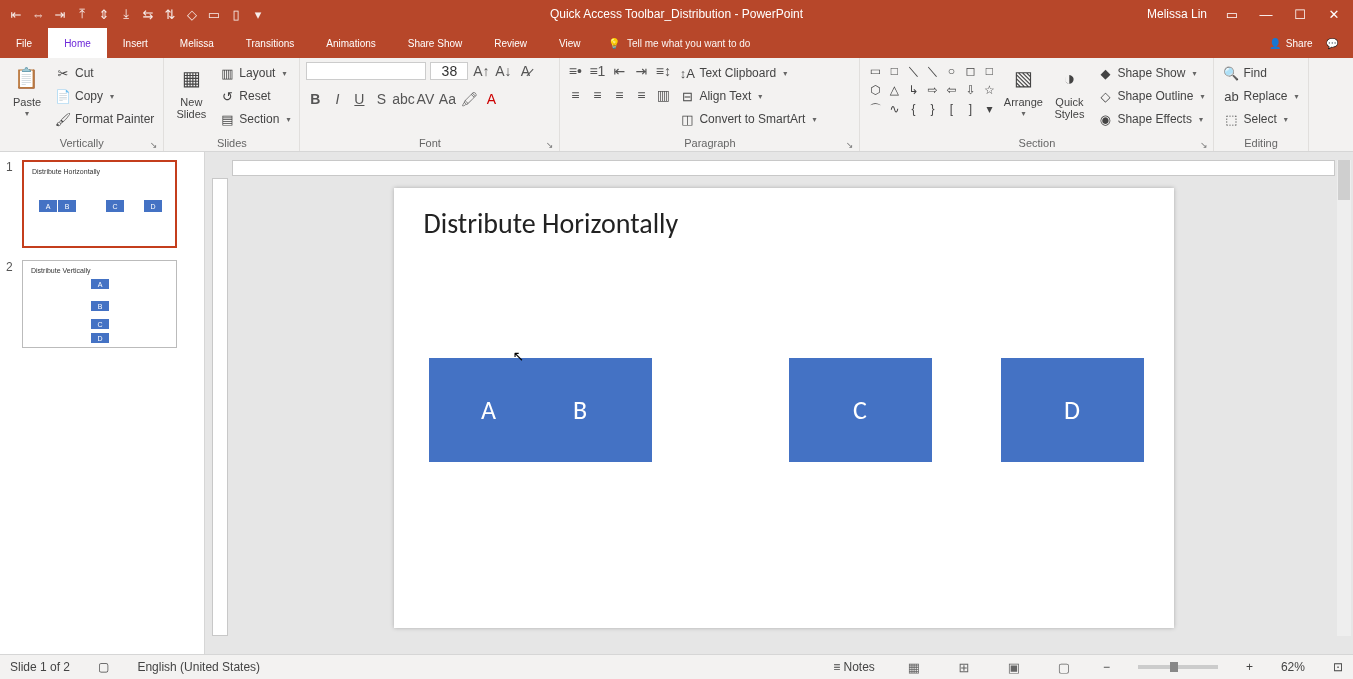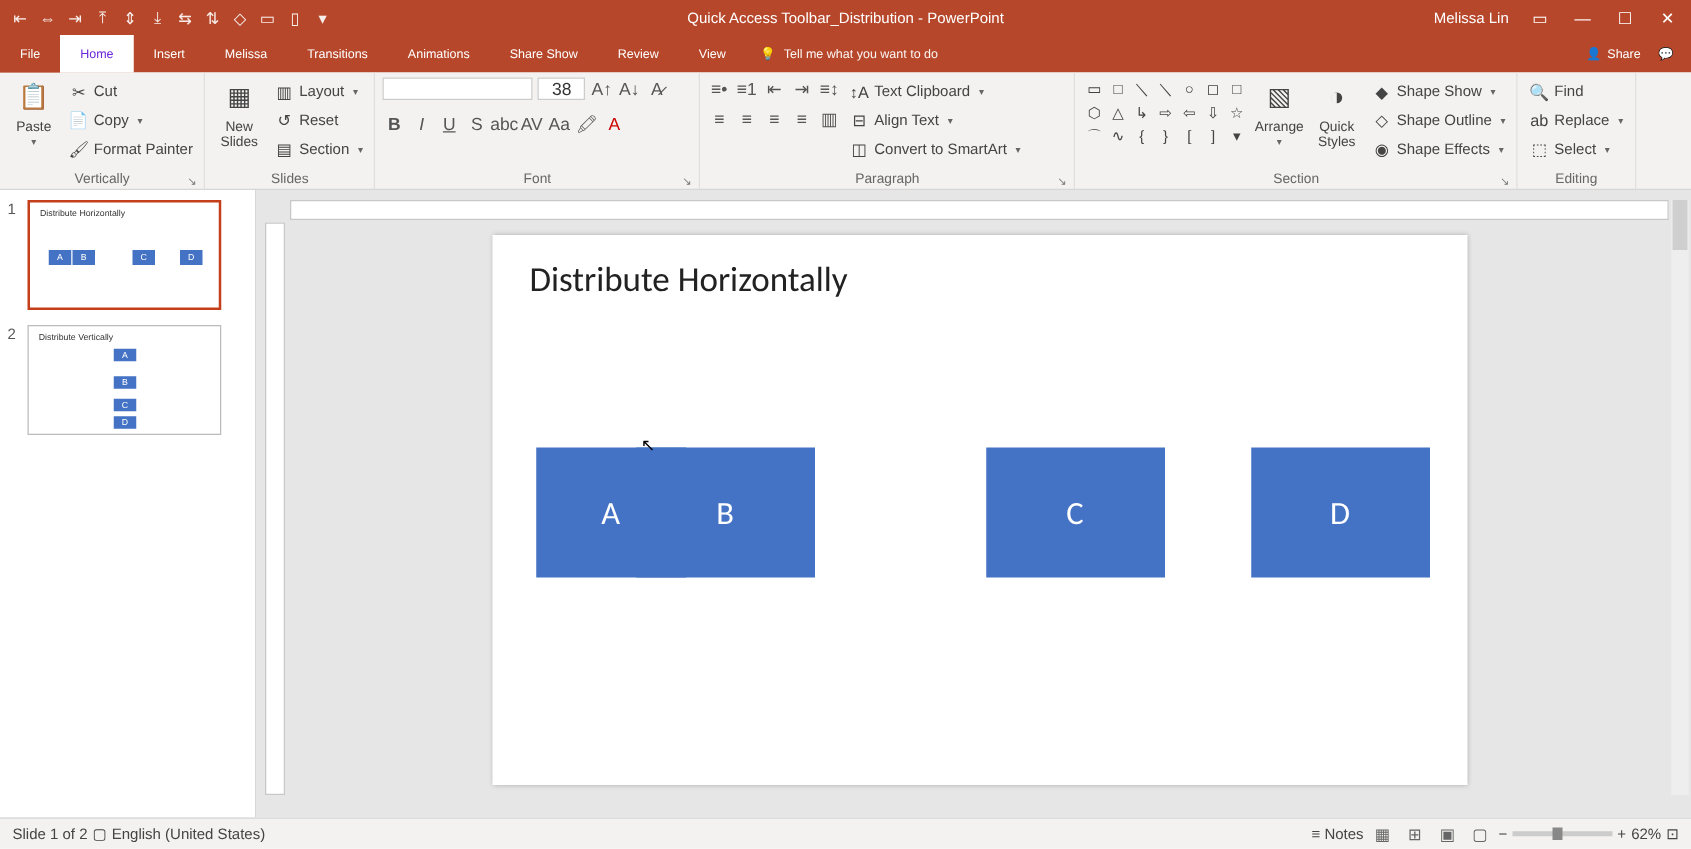--- a/index.html
+++ b/index.html
@@ -61,21 +61,21 @@
 .slide { width: 780px; height: 440px; background: #fff; box-shadow: 0 0 4px rgba(0,0,0,0.25); position: relative; }
 .slide-title { position: absolute; top: 18px; left: 30px; font-size: 28px; color: #222; font-family: Calibri, sans-serif; }
 .box { position: absolute; background: #4472C4; color: #fff; display: flex; align-items: center; justify-content: center; font-size: 26px; font-family: Calibri, sans-serif; top: 170px; height: 104px; }
 .cursor-arrow { position: absolute; font-size: 14px; color: #000; pointer-events: none; }
 
 
 .vscroll { position: absolute; right: 2px; top: 8px; bottom: 18px; width: 14px; background: #eee; }
 .vscroll-thumb { position: absolute; left: 1px; right: 1px; top: 0; height: 40px; background: #cfcfcf; }
 
 
-.statusbar { position: absolute; bottom: 0; left: 0; right: 0; height: 25px; background: #f3f2f1; border-top: 1px solid #d6d6d6; display: flex; align-items: center; font-size: 12px; color: #444; padding: 0 10px; gap: 4px; }
+.statusbar { position: absolute; bottom: 0; left: 0; right: 0; height: 25px; background: #f3f2f1; border-top: 1px solid #d6d6d6; display: flex; align-items: center; font-size: 12px; color: #444; padding: 0 10px; gap: 28px; }
 .statusbar .spacer { flex: 1; }
 .view-btn { width: 22px; height: 18px; display: inline-flex; align-items: center; justify-content: center; font-size: 13px; color: #666; }
 .zoom-slider { width: 80px; height: 4px; background: #ccc; position: relative; }
 .zoom-thumb { position: absolute; top: -3px; left: 40%; width: 8px; height: 10px; background: #888; }
 </style>
 </head>
 <body>
 
 <div class="titlebar">
   <div class="qat">

